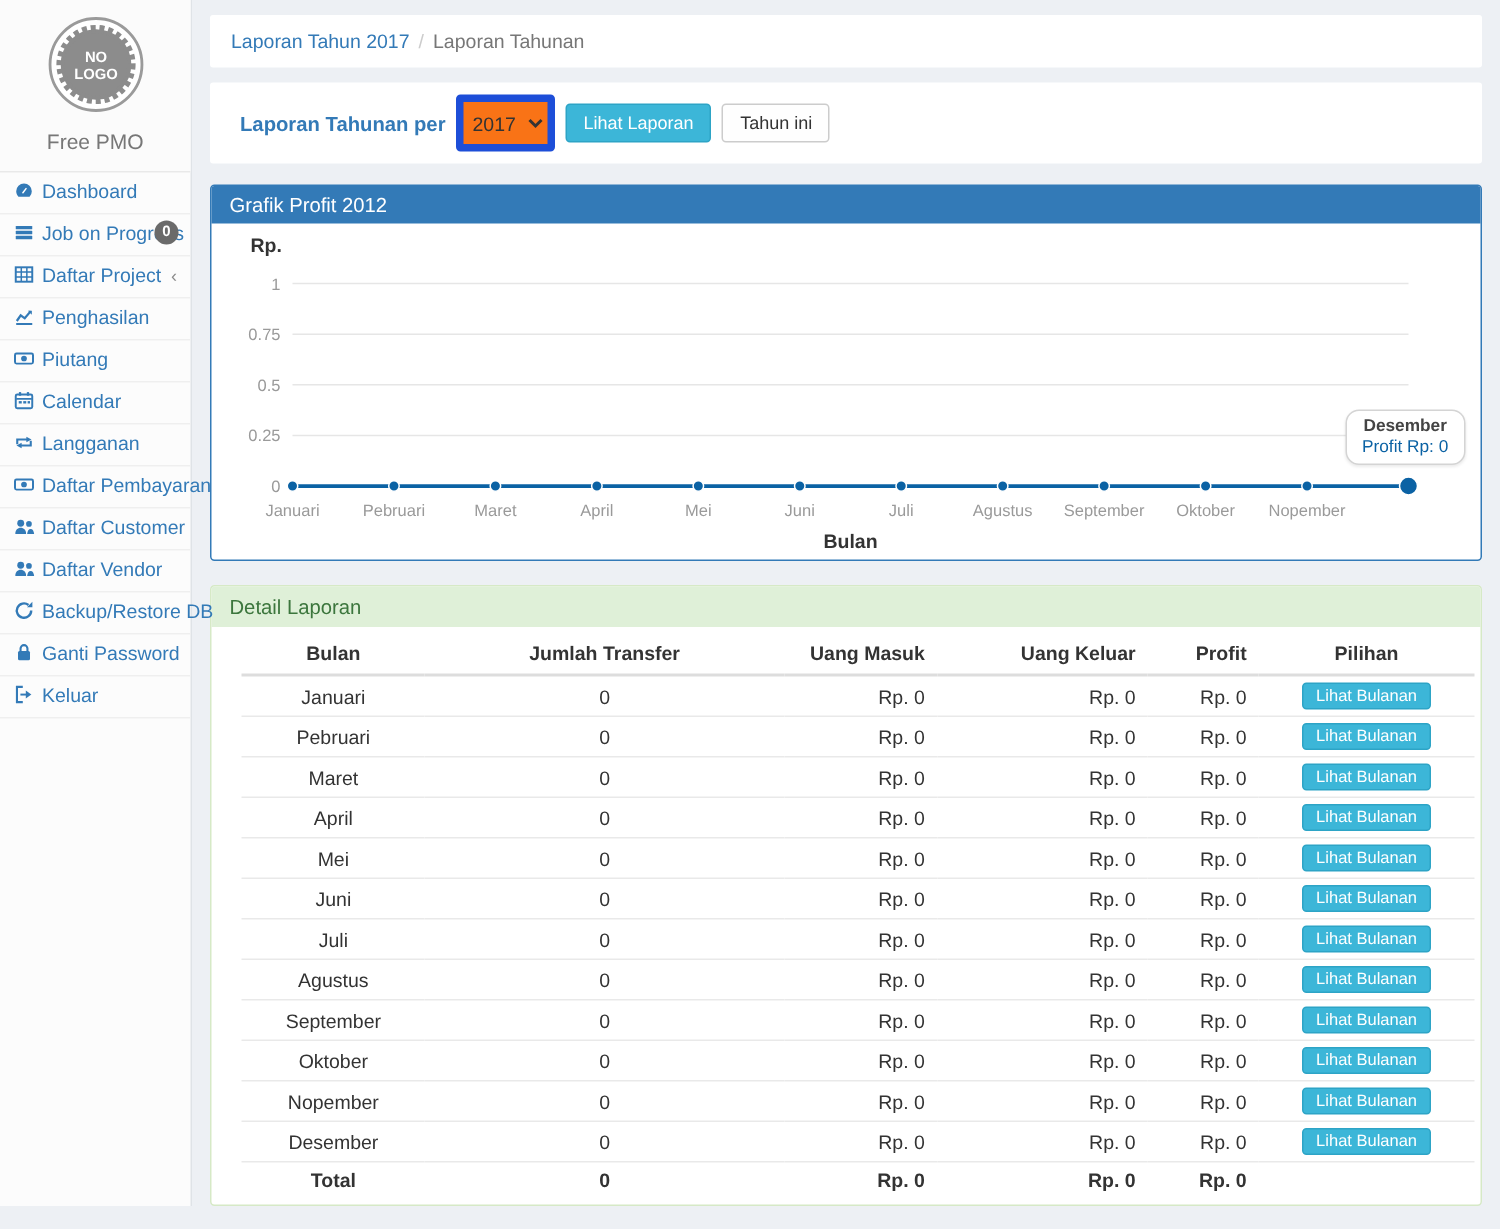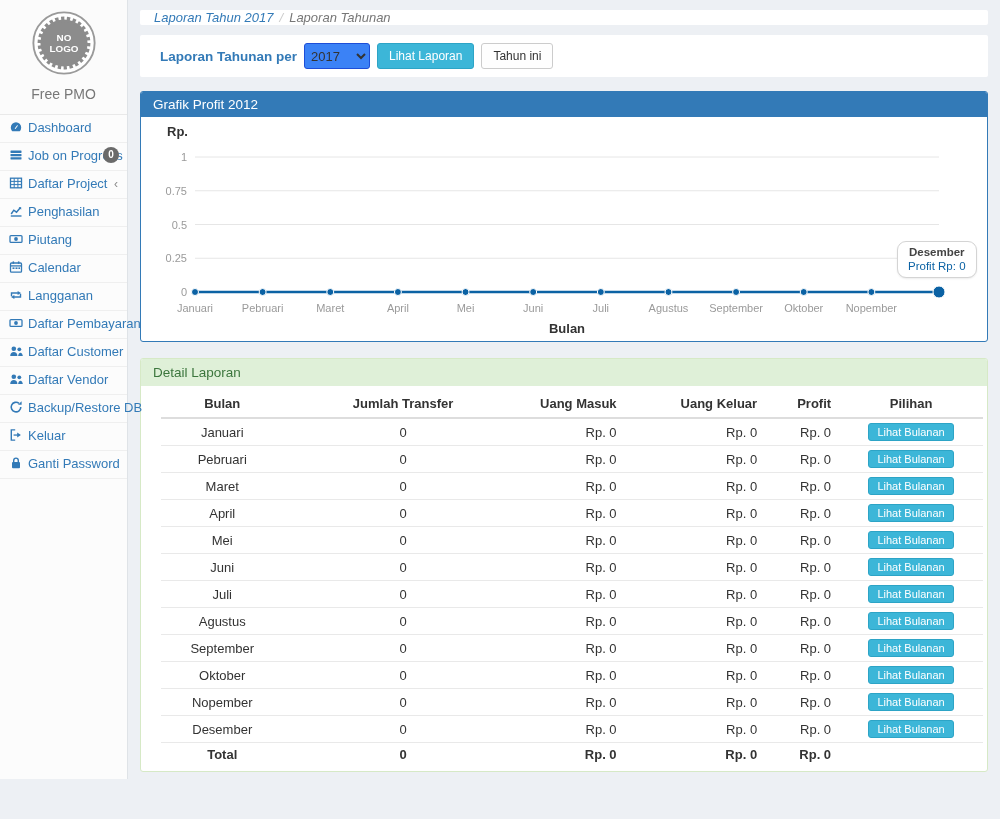--- a/index.html
+++ b/index.html
@@ -25,27 +25,27 @@
   .mi svg { display:inline-block; }
   .badge-num {
     position:absolute; right:8px; top:4px; background:#6a6a6a; color:#fff;
     width:16px; height:16px; border-radius:50%; font-size:10px; font-weight:bold;
     text-align:center; line-height:16px;
   }
   .chev { position:absolute; right:9px; top:6px; color:#8a8a8a; font-size:12px; }
 
   
   .content { flex:1; min-width:0; }
-  .breadcrumb-bar { margin:10px 12px 0; background:#fff; padding:0 14px; border-radius:2px; color:#777;font-style:italic; }
+  .breadcrumb-bar { margin:10px 12px 0; background:#fff; padding:10px 14px; border-radius:2px; color:#777; }
   .breadcrumb-bar a { color:#337ab7; text-decoration:none; }
   .breadcrumb-bar .sep { color:#ccc; margin:0 6px; }
 
   .filter-bar { margin:10px 12px 0; background:#fff; padding:8px 20px; border-radius:2px; display:flex; align-items:center; }
   .filter-label { color:#337ab7; font-weight:bold; font-size:13.5px; margin-right:7px; }
-  .year-select { height:26px; width:66px; border:1px solid #1d4ed8; border-radius:3px; background:#3b82f6; font-size:13px; padding:0 2px; color:#333; }
+  .year-select { height:38px; width:66px; border:5px solid #1d4ed8; border-radius:3px; background:#f97316; font-size:13px; padding:0 2px; color:#333; }
   .btn { height:26px; border-radius:3px; font-size:12px; padding:0 11px; cursor:pointer; margin-left:7px; font-family:inherit; }
   .btn-info { background:#3cb6d8; border:1px solid #2da4c6; color:#fff; }
   .btn-default { background:#fefefe; border:1px solid #ccc; color:#333; }
 
   .panel { margin:14px 12px 0; background:#fff; border-radius:3px; }
   .panel-primary { border:1px solid #337ab7; }
   .panel-primary .panel-heading { background:#337ab7; color:#fff; padding:5px 12px; font-size:13.5px; border-radius:2px 2px 0 0; }
   .panel-success { border:1px solid #d6e9c6; margin-top:16px; }
   .panel-success .panel-heading { background:#dff0d8; color:#3c763d; padding:6px 12px; font-size:13.5px; border-radius:2px 2px 0 0; }
   .panel-body { padding:4px;margin-left:16px; }
@@ -163,30 +163,30 @@
                 </svg></span><span>Daftar Vendor</span></a>
           </li>
           <li>
             <a><span class="mi"><svg width="14" height="14" viewBox="0 0 14 14" fill="currentColor">
                   <path d="M11.8 7A4.8 4.8 0 1 1 10 3.3" fill="none" stroke="currentColor" stroke-width="1.6"></path>
                   <path d="M12.6 1.2v3.6H9z"></path>
                 </svg></span><span>Backup/Restore DB</span></a>
           </li>
           <li>
             <a><span class="mi"><svg width="14" height="14" viewBox="0 0 14 14" fill="currentColor">
+                  <rect x="3" y="6" width="8" height="6.2" rx="1"></rect>
+                  <path d="M4.7 6.2V4.4a2.3 2.3 0 0 1 4.6 0v1.8" fill="none" stroke="currentColor" stroke-width="1.4"></path>
+                </svg></span><span>Ganti Password</span></a>
+          </li>
+          <li>
+            <a><span class="mi"><svg width="14" height="14" viewBox="0 0 14 14" fill="currentColor">
                   <path d="M6.2 1.9H2.3v10.2h3.9" fill="none" stroke="currentColor" stroke-width="1.4"></path>
                   <rect x="4.6" y="6.4" width="4.2" height="1.3"></rect>
                   <path d="M8.2 4.4L11.9 7 8.2 9.6z"></path>
                 </svg></span><span>Keluar</span></a>
-          </li>
-          <li>
-            <a><span class="mi"><svg width="14" height="14" viewBox="0 0 14 14" fill="currentColor">
-                  <rect x="3" y="6" width="8" height="6.2" rx="1"></rect>
-                  <path d="M4.7 6.2V4.4a2.3 2.3 0 0 1 4.6 0v1.8" fill="none" stroke="currentColor" stroke-width="1.4"></path>
-                </svg></span><span>Ganti Password</span></a>
           </li>
         </ul>
     </nav>
   </aside>
 
   <main class="content">
 
     <div class="breadcrumb-bar">
       <a>Laporan Tahun 2017</a><span class="sep">/</span><span class="current">Laporan Tahunan</span>
     </div>

